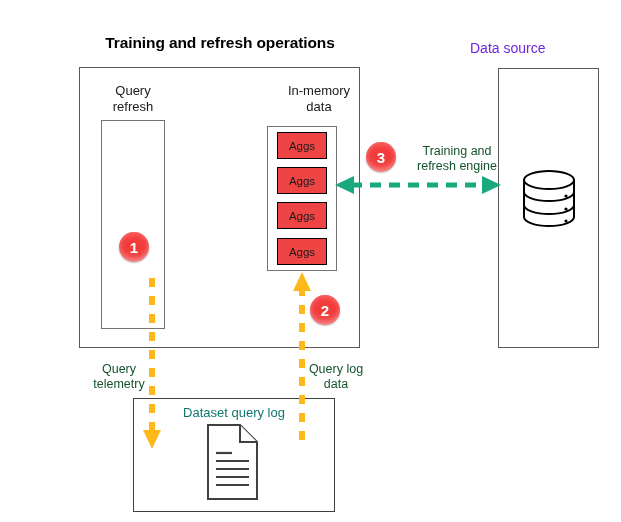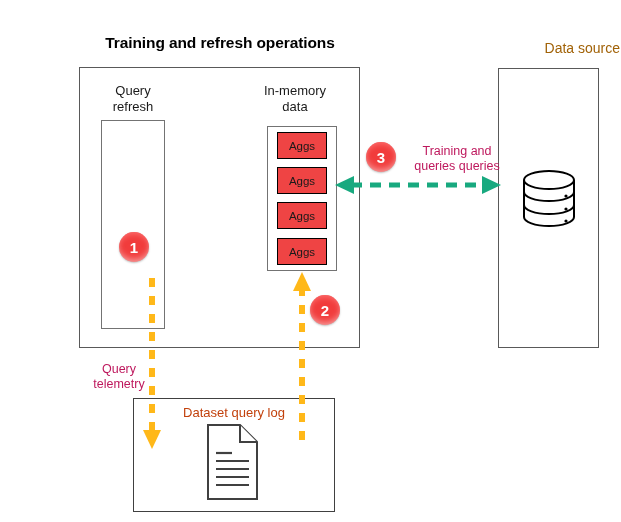--- a/index.html
+++ b/index.html
@@ -25,23 +25,23 @@
     text-align: center;
     font-size: 15.5px;
     font-weight: bold;
     color: #000000;
     letter-spacing: -0.1px;
   }
   #data-source-title {
     left: 470px;
     top: 40px;
     width: 150px;
-    text-align: right;
+    text-align: left;
     font-size: 14px;
-    color: #a16207;
+    color: #6d28d9;
   }
 
   
   #training-box {
     left: 79px;
     top: 67px;
     width: 281px;
     height: 281px;
     border: 1.6px solid #595959;
     box-sizing: border-box;
@@ -64,21 +64,21 @@
   }
 
   
   .inner-label {
     font-size: 13px;
     color: #1a1a1a;
     text-align: center;
     line-height: 16px;
   }
   #query-engine-label { left: 98px; top: 83px; width: 70px; }
-  #in-memory-label   { left: 256px; top: 83px; width: 78px; }
+  #in-memory-label   { left: 280px; top: 83px; width: 78px; }
 
   
   #query-engine-box {
     left: 101px;
     top: 120px;
     width: 64px;
     height: 209px;
     border: 1px solid #737373;
     box-sizing: border-box;
   }
@@ -125,21 +125,21 @@
     justify-content: center;
     line-height: 1;
   }
   #badge-1 { left: 119px; top: 232px; }
   #badge-2 { left: 310px; top: 295px; }
   #badge-3 { left: 366px; top: 142px; }
 
   
   .arrow-label {
     font-size: 12.5px;
-    color: #be185d;
+    color: #14532d;
     line-height: 15px;
     text-align: center;
   }
   #label-training-queries {
     left: 402px;
     top: 144px;
     width: 110px;
   }
   #label-query-telemetry {
     left: 88px;
@@ -150,21 +150,21 @@
     left: 304px;
     top: 362px;
     width: 64px;
   }
   #dataset-query-log-label {
     left: 158px;
     top: 405px;
     width: 152px;
     text-align: center;
     font-size: 13px;
-    color: #c2410c;
+    color: #0f766e;
   }
 
   
   #overlay {
     left: 0;
     top: 0;
     width: 621px;
     height: 522px;
     pointer-events: none;
   }
@@ -194,25 +194,29 @@
   <div class="abs aggs-box" id="aggs-1">Aggs</div>
   <div class="abs aggs-box" id="aggs-2">Aggs</div>
   <div class="abs aggs-box" id="aggs-3">Aggs</div>
   <div class="abs aggs-box" id="aggs-4">Aggs</div>
 
   <div class="abs" id="query-log-box"></div>
   <div class="abs" id="dataset-query-log-label">Dataset query log</div>
 
   <div class="abs arrow-label" id="label-training-queries">
     <div>Training and</div>
-    <div>queries queries</div>
+    <div>refresh engine</div>
   </div>
   <div class="abs arrow-label" id="label-query-telemetry">
     <div>Query</div>
     <div>telemetry</div>
+  </div>
+  <div class="abs arrow-label" id="label-query-log-data">
+    <div>Query log</div>
+    <div>data</div>
   </div>
 
   <div class="abs badge" id="badge-1">1</div>
   <div class="abs badge" id="badge-2">2</div>
   <div class="abs badge" id="badge-3">3</div>
 
   <svg class="abs" id="overlay" viewBox="0 0 621 522">
 
     <g>
       <line x1="152" y1="278" x2="152" y2="432" stroke="#ffb819" stroke-width="6" stroke-dasharray="9,9" stroke-linecap="butt"></line>

